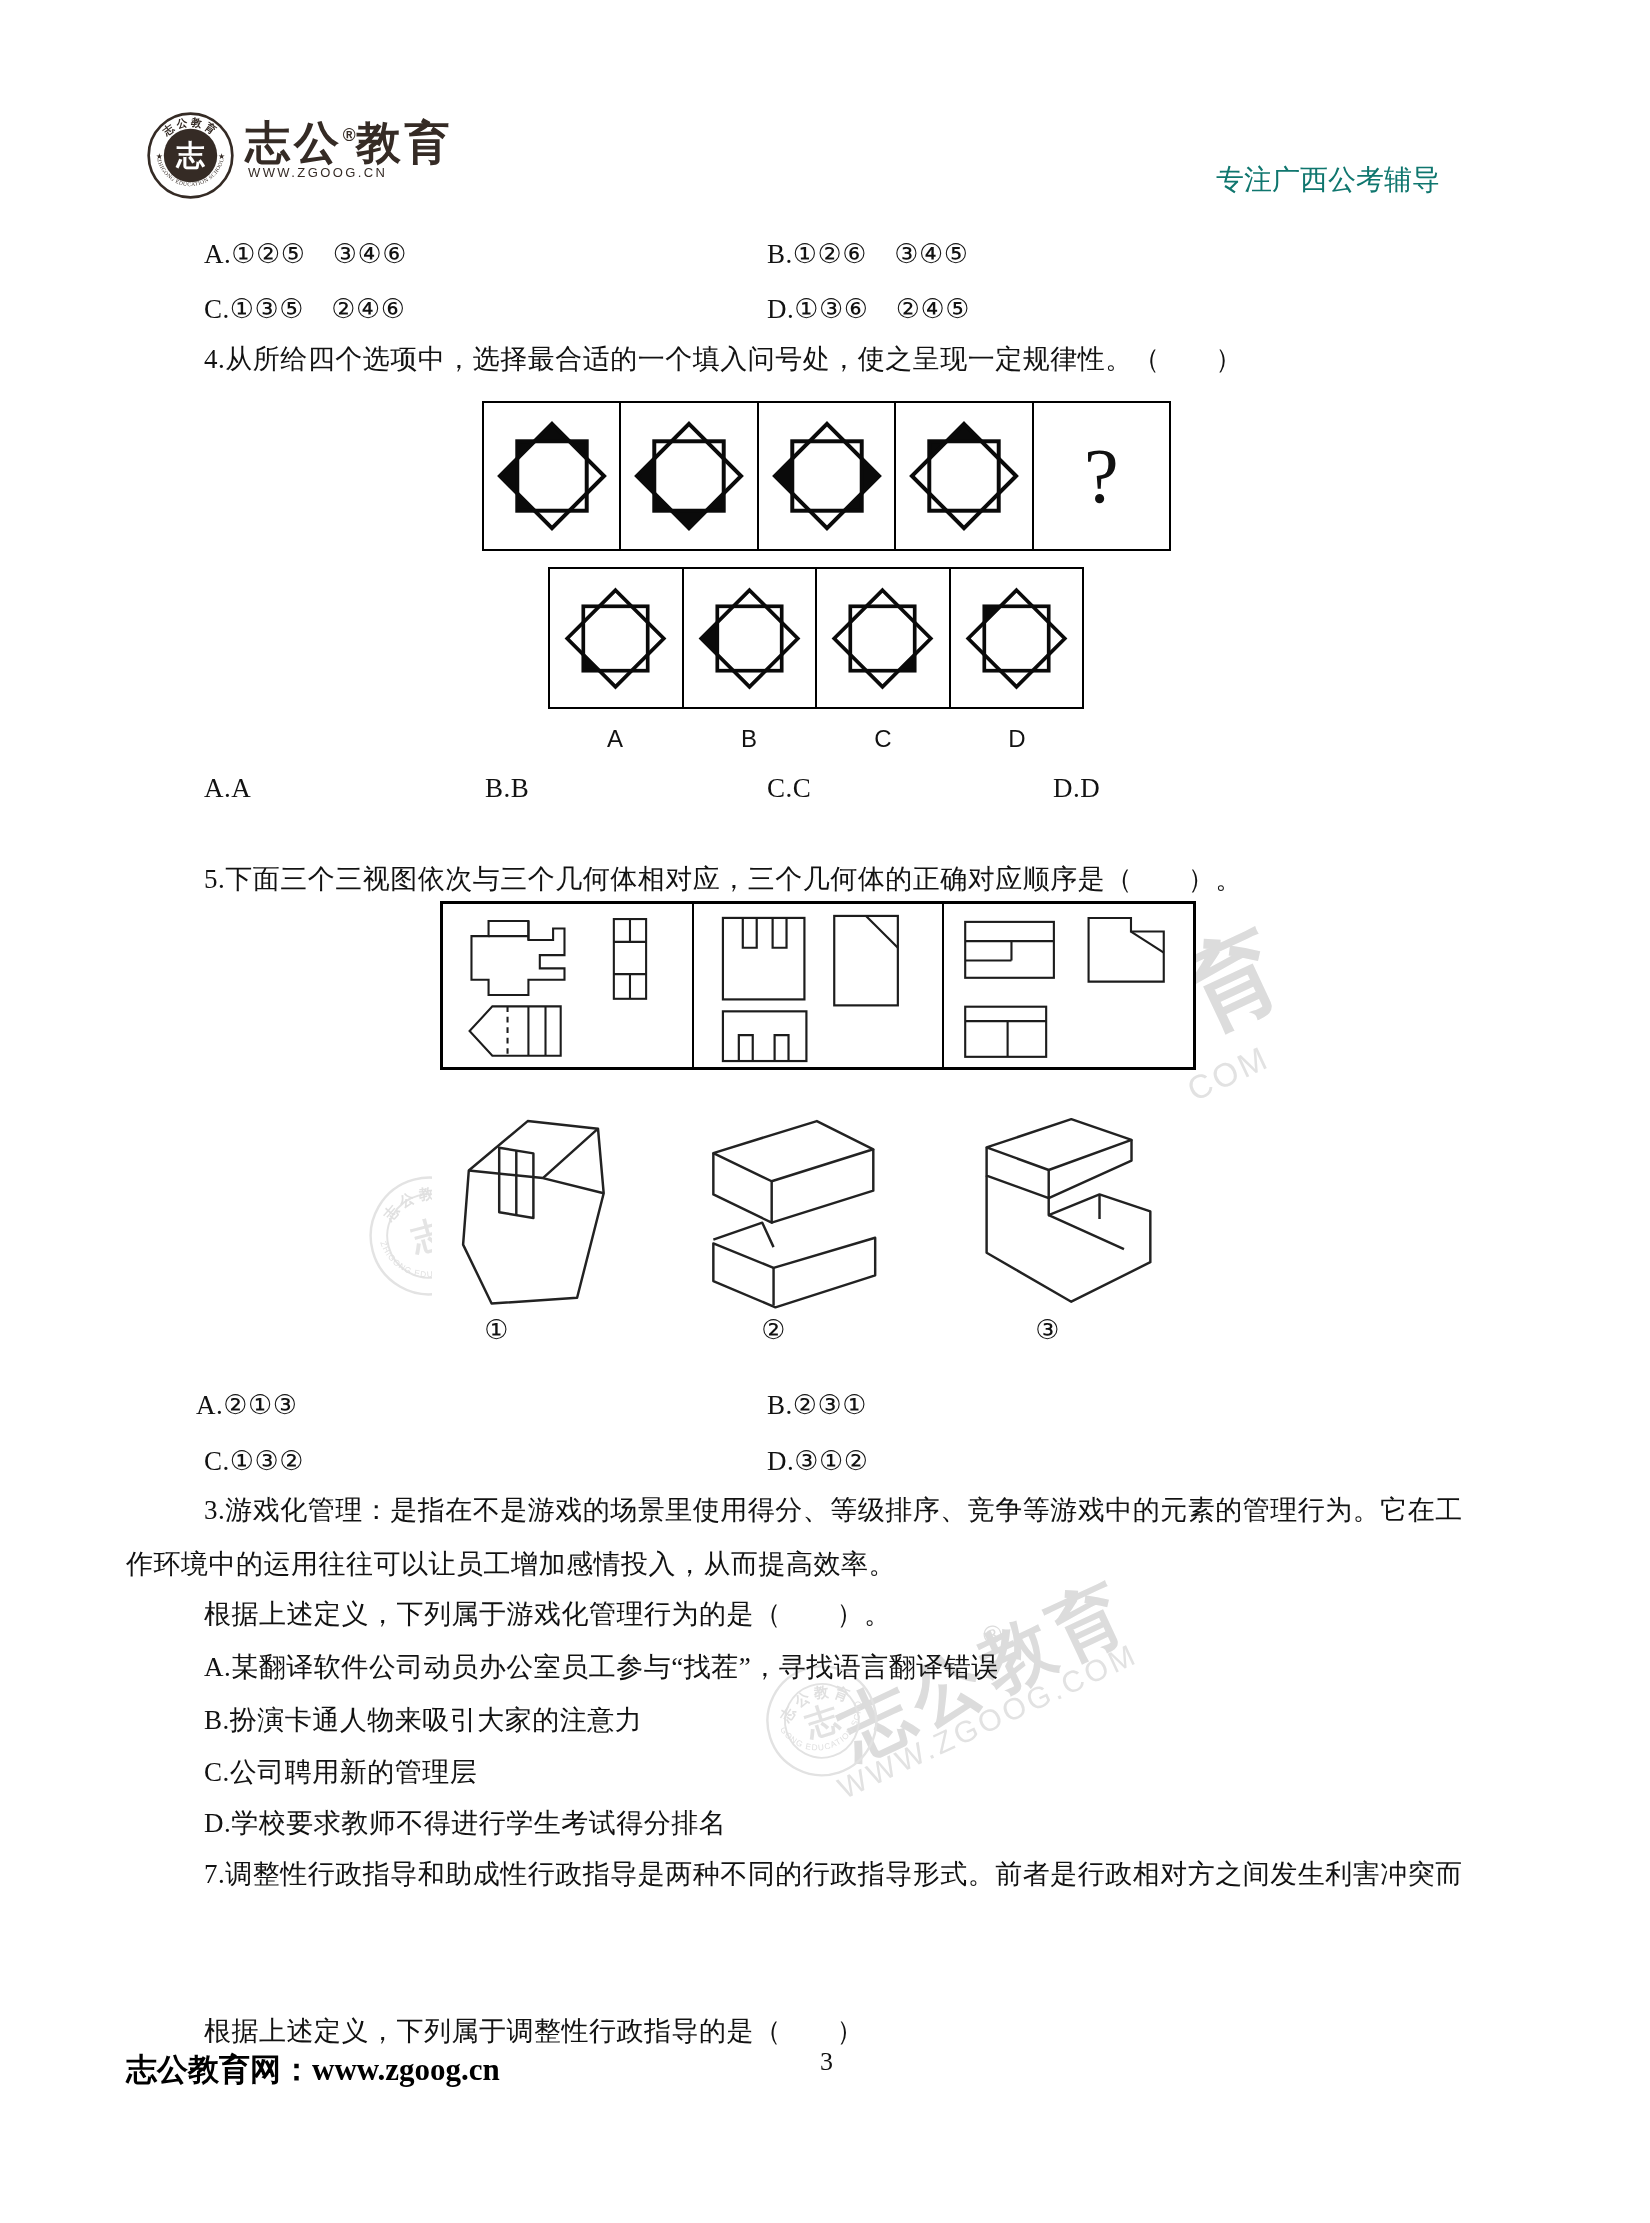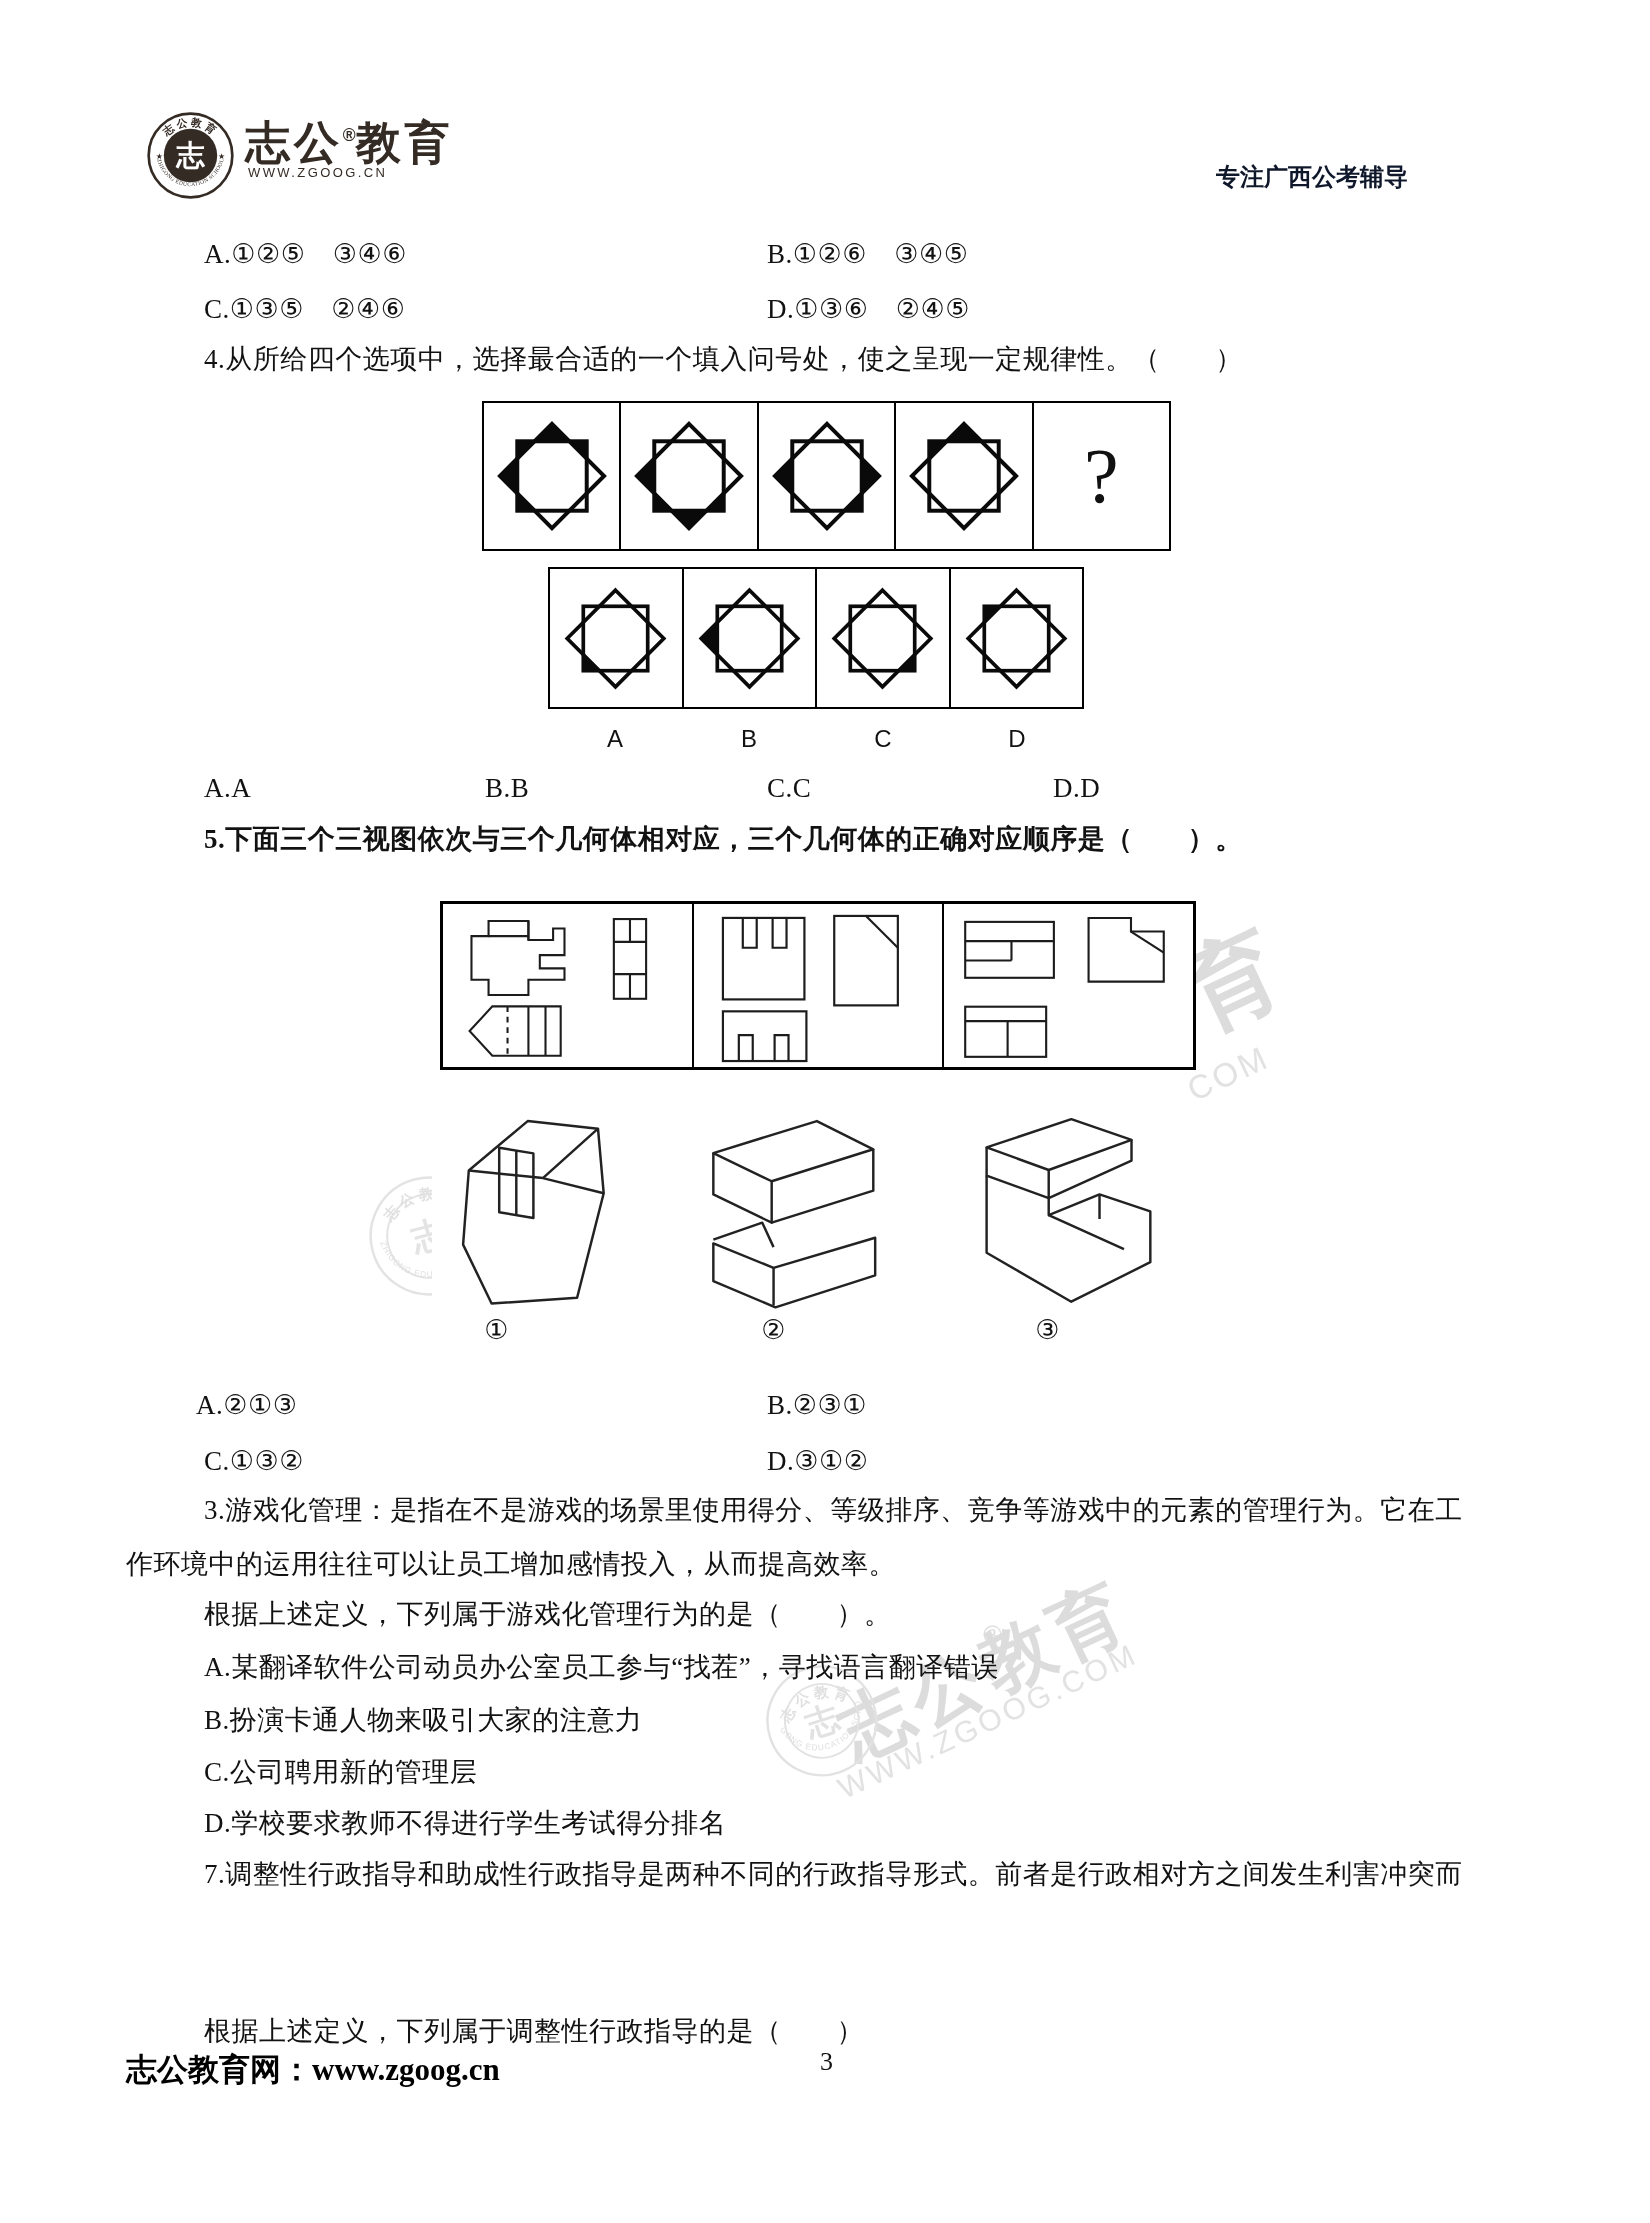--- a/index.html
+++ b/index.html
@@ -6,21 +6,21 @@
   .page{position:relative;width:1651px;height:2223px;background:#ffffff;overflow:hidden;
         font-family:"Liberation Serif","DejaVu Serif",serif;color:#121212;}
   .t{position:absolute;white-space:pre;font-size:27px;line-height:1.15;letter-spacing:0.5px;z-index:3;}
   .sans{font-family:"Liberation Sans","DejaVu Sans",sans-serif;}
   
   .brand-name{position:absolute;left:245px;top:113px;font-size:45px;font-weight:bold;color:#352b25;
               font-family:"Liberation Sans","DejaVu Sans",sans-serif;letter-spacing:3.9px;z-index:3;}
   .brand-reg{font-size:17.5px;vertical-align:17.5px;letter-spacing:0;}
   .brand-site{position:absolute;left:248px;top:165px;font-size:13px;color:#352b25;letter-spacing:2.4px;
               font-family:"Liberation Sans","DejaVu Sans",sans-serif;z-index:3;}
-  .tagline{position:absolute;left:1216px;top:161px;font-size:24px;font-weight:bold;color:#0f172a;z-index:3;}
+  .tagline{position:absolute;left:1216px;top:161px;font-size:28px;font-weight:normal;color:#0f766e;z-index:3;}
   
   .fig{position:absolute;background:#fff;z-index:2;box-sizing:border-box;}
   .strip{border:2.9px solid #000;display:flex;}
   .strip .cell{flex:1 1 0;border-right:2.9px solid #000;display:flex;align-items:center;justify-content:center;}
   .strip .cell:last-child{border-right:none;}
   .qmark{font-size:78px;font-family:"Liberation Serif",serif;color:#111;line-height:1;}
   .tv-box{border:3.9px solid #000;display:flex;}
   .tv-panel{flex:1 1 0;border-right:2.9px solid #000;position:relative;}
   .tv-panel:last-child{border-right:none;}
   .labels-row{position:absolute;display:flex;z-index:3;}
@@ -206,21 +206,21 @@
     <span>B</span>
     <span>C</span>
     <span>D</span>
   </div>
 
   <div class="t" style="left:204px;top:773px;">A.A</div>
   <div class="t" style="left:485px;top:773px;">B.B</div>
   <div class="t" style="left:767px;top:773px;">C.C</div>
   <div class="t" style="left:1053px;top:773px;">D.D</div>
 
-  <div class="t" style="left:204px;top:824px;font-weight:bold;">5.下面三个三视图依次与三个几何体相对应，三个几何体的正确对应顺序是（　　）。</div>
+  <div class="t" style="left:204px;top:864px;">5.下面三个三视图依次与三个几何体相对应，三个几何体的正确对应顺序是（　　）。</div>
 
   <div class="fig tv-box" style="left:440px;top:901px;width:756px;height:169px;">
     <div class="tv-panel">
       <svg width="100%" height="100%" viewBox="0 0 262 164" fill="none" stroke="#1c1c1c" stroke-width="2.2">
         <g transform="translate(30,14)">
           <path d="M0,16 H18 V0 H60 V20 H86 V8 H98 V36 H72 V50 H98 V62 H60 V78 H18 V62 H0 Z"></path>
           <path d="M18,16 H60 M60,20 V0"></path>
         </g>
         <g transform="translate(180,12)">
           <rect x="0" y="0" width="34" height="84"></rect>

